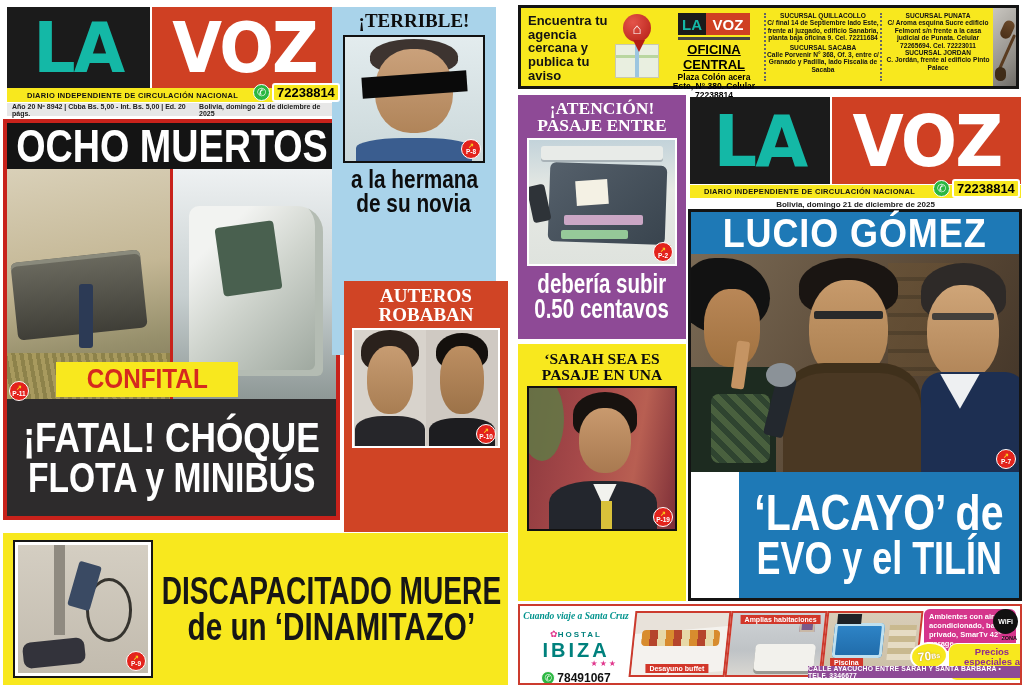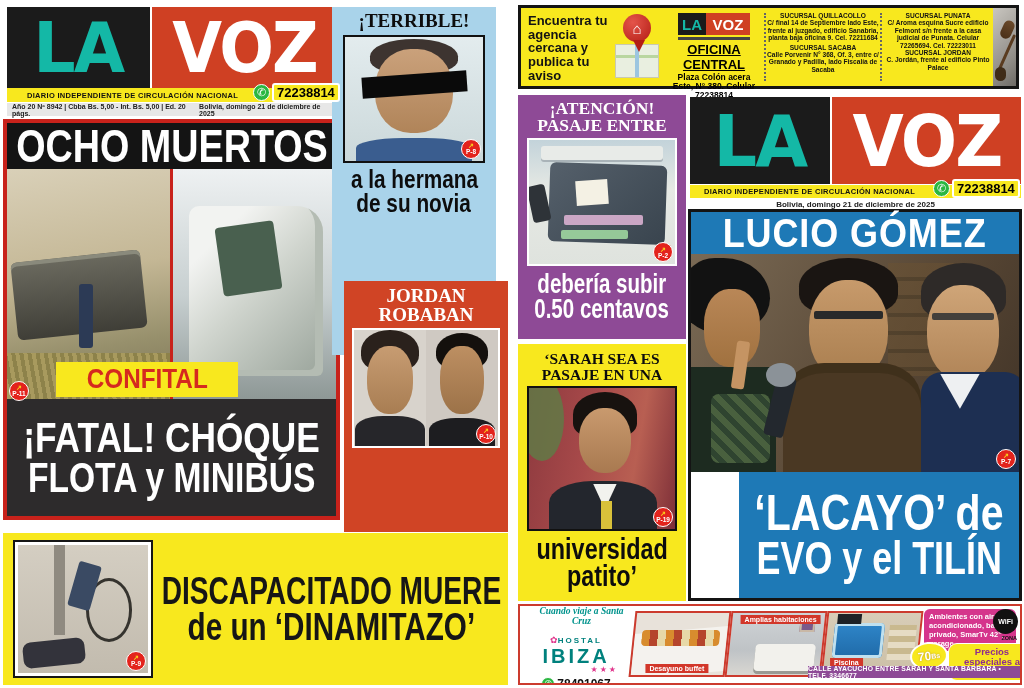--- a/index.html
+++ b/index.html
@@ -126,21 +126,21 @@
         </div>
       </div>
       <div class="col" style="line-height:.92;padding-top:3px;">
         <span class="cond" style="font-size:26px;color:#0d0d0d;transform:scaleX(.8);">a la hermana</span>
         <span class="cond" style="font-size:26px;color:#0d0d0d;transform:scaleX(.8);">de su novia</span>
       </div>
     </div>
 
     <div class="abs sidebox box-auteros">
       <div class="serifk" style="font-size:19px;line-height:.98;color:#fff;padding-top:6px;">
-        <div>JORDAN</div>
+        <div>AUTEROS</div>
         <div>ROBABAN</div>
       </div>
       <div class="photo" style="width:148px;height:120px;margin:4px auto 2px;border:2px solid #fff;display:flex;">
         <div class="photo" style="flex:1;background:#d8d3cc;">
           <div class="s" style="left:10%;top:0;width:80%;height:36%;background:#2a211c;border-radius:50% 50% 40% 40%;"></div>
           <div class="s" style="left:18%;top:14%;width:64%;height:58%;background:linear-gradient(#c79c72,#a87d52);border-radius:46%;"></div>
           <div class="s" style="left:2%;bottom:-2%;width:96%;height:28%;background:#26262a;border-radius:40% 40% 0 0;"></div>
         </div>
         <div class="photo" style="flex:1;background:#cfc9c2;">
           <div class="s" style="left:14%;top:2%;width:72%;height:32%;background:#14100d;border-radius:50% 50% 40% 40%;"></div>
@@ -247,24 +247,20 @@
         <div class="s" style="left:-6%;top:-8%;width:30%;height:60%;background:#5e7d46;border-radius:50%;opacity:.8;"></div>
         <div class="s" style="left:30%;top:3%;width:44%;height:32%;background:#17120f;border-radius:50% 50% 30% 30%;"></div>
         <div class="s" style="left:34%;top:14%;width:36%;height:46%;background:linear-gradient(#c99a6e,#a87950);border-radius:46%;"></div>
         <div class="s" style="left:14%;bottom:-4%;width:74%;height:38%;background:#23262d;border-radius:40% 40% 0 0;"></div>
         <div class="s" style="left:44%;bottom:14%;width:16%;height:18%;background:#f2f2ee;clip-path:polygon(50% 100%,0 0,100% 0);"></div>
         <div class="s" style="left:49%;bottom:0;width:8%;height:20%;background:#d9c13a;"></div>
         <div class="pbadge" style="right:2px;bottom:2px;">
           <span class="arr">↗</span>
           <span class="lbl">P-19</span>
         </div>
-      </div>
-      <div class="col" style="line-height:.9;padding-top:2px;">
-        <span class="cond" style="font-size:30px;color:#0d0d0d;transform:scaleX(.78);">universidad</span>
-        <span class="cond" style="font-size:30px;color:#0d0d0d;transform:scaleX(.78);">patito’</span>
       </div>
     </div>
 
     <div class="abs flexc logo-la" style="left:690px;top:97px;width:140px;height:87px;">
       <span style="font-size:72px;transform:scaleX(.95);">LA</span>
     </div>
     <div class="abs flexc logo-voz" style="left:832px;top:97px;width:189px;height:87px;">
       <span style="font-size:72px;transform:scaleX(.92);">VOZ</span>
     </div>
     <div class="abs tagline-strip" style="left:690px;top:185px;width:331px;height:13px;font-size:7.5px;padding-left:14px;letter-spacing:.3px;">
@@ -306,21 +302,21 @@
         </div>
       </div>
       <div class="col blue-banner" style="position:absolute;left:0;right:0;top:260px;bottom:0;line-height:.93;margin-left:48px;">
         <span class="cond" style="font-size:50px;color:#fff;transform:scaleX(.82);">‘LACAYO’ de</span>
         <span class="cond" style="font-size:46px;color:#fff;transform:scaleX(.78);">EVO y el TILÍN</span>
       </div>
     </div>
 
     <div class="abs hostal-ad">
       <div style="width:112px;text-align:center;position:relative;">
-        <div style="font-family:'Liberation Serif',serif;font-style:italic;font-weight:700;font-size:9.5px;color:#00938d;line-height:1.1;margin-left:11px;">Cuando viaje a Santa Cruz</div>
+        <div style="font-family:'Liberation Serif',serif;font-style:italic;font-weight:700;font-size:9.5px;color:#00938d;padding-top:5px;line-height:1.1;">Cuando viaje a Santa Cruz</div>
         <div style="margin-top:2px;">
           <span style="color:#e0368c;font-size:9px;">✿</span><span style="font-size:8px;font-weight:700;letter-spacing:2px;color:#00817d;">HOSTAL</span>
           <div style="font-size:20px;font-weight:700;letter-spacing:3px;color:#00817d;line-height:.9;">IBIZA</div>
           <div style="font-size:8px;color:#e0368c;letter-spacing:2px;text-align:right;padding-right:14px;">★★★</div>
         </div>
         <div class="phone-block" style="justify-content:center;margin-top:3px;">
           <span class="wa-icon" style="width:14px;height:14px;font-size:9px;">✆</span>
           <span style="font-size:12px;font-weight:700;color:#111;">78491067</span>
         </div>
       </div>

